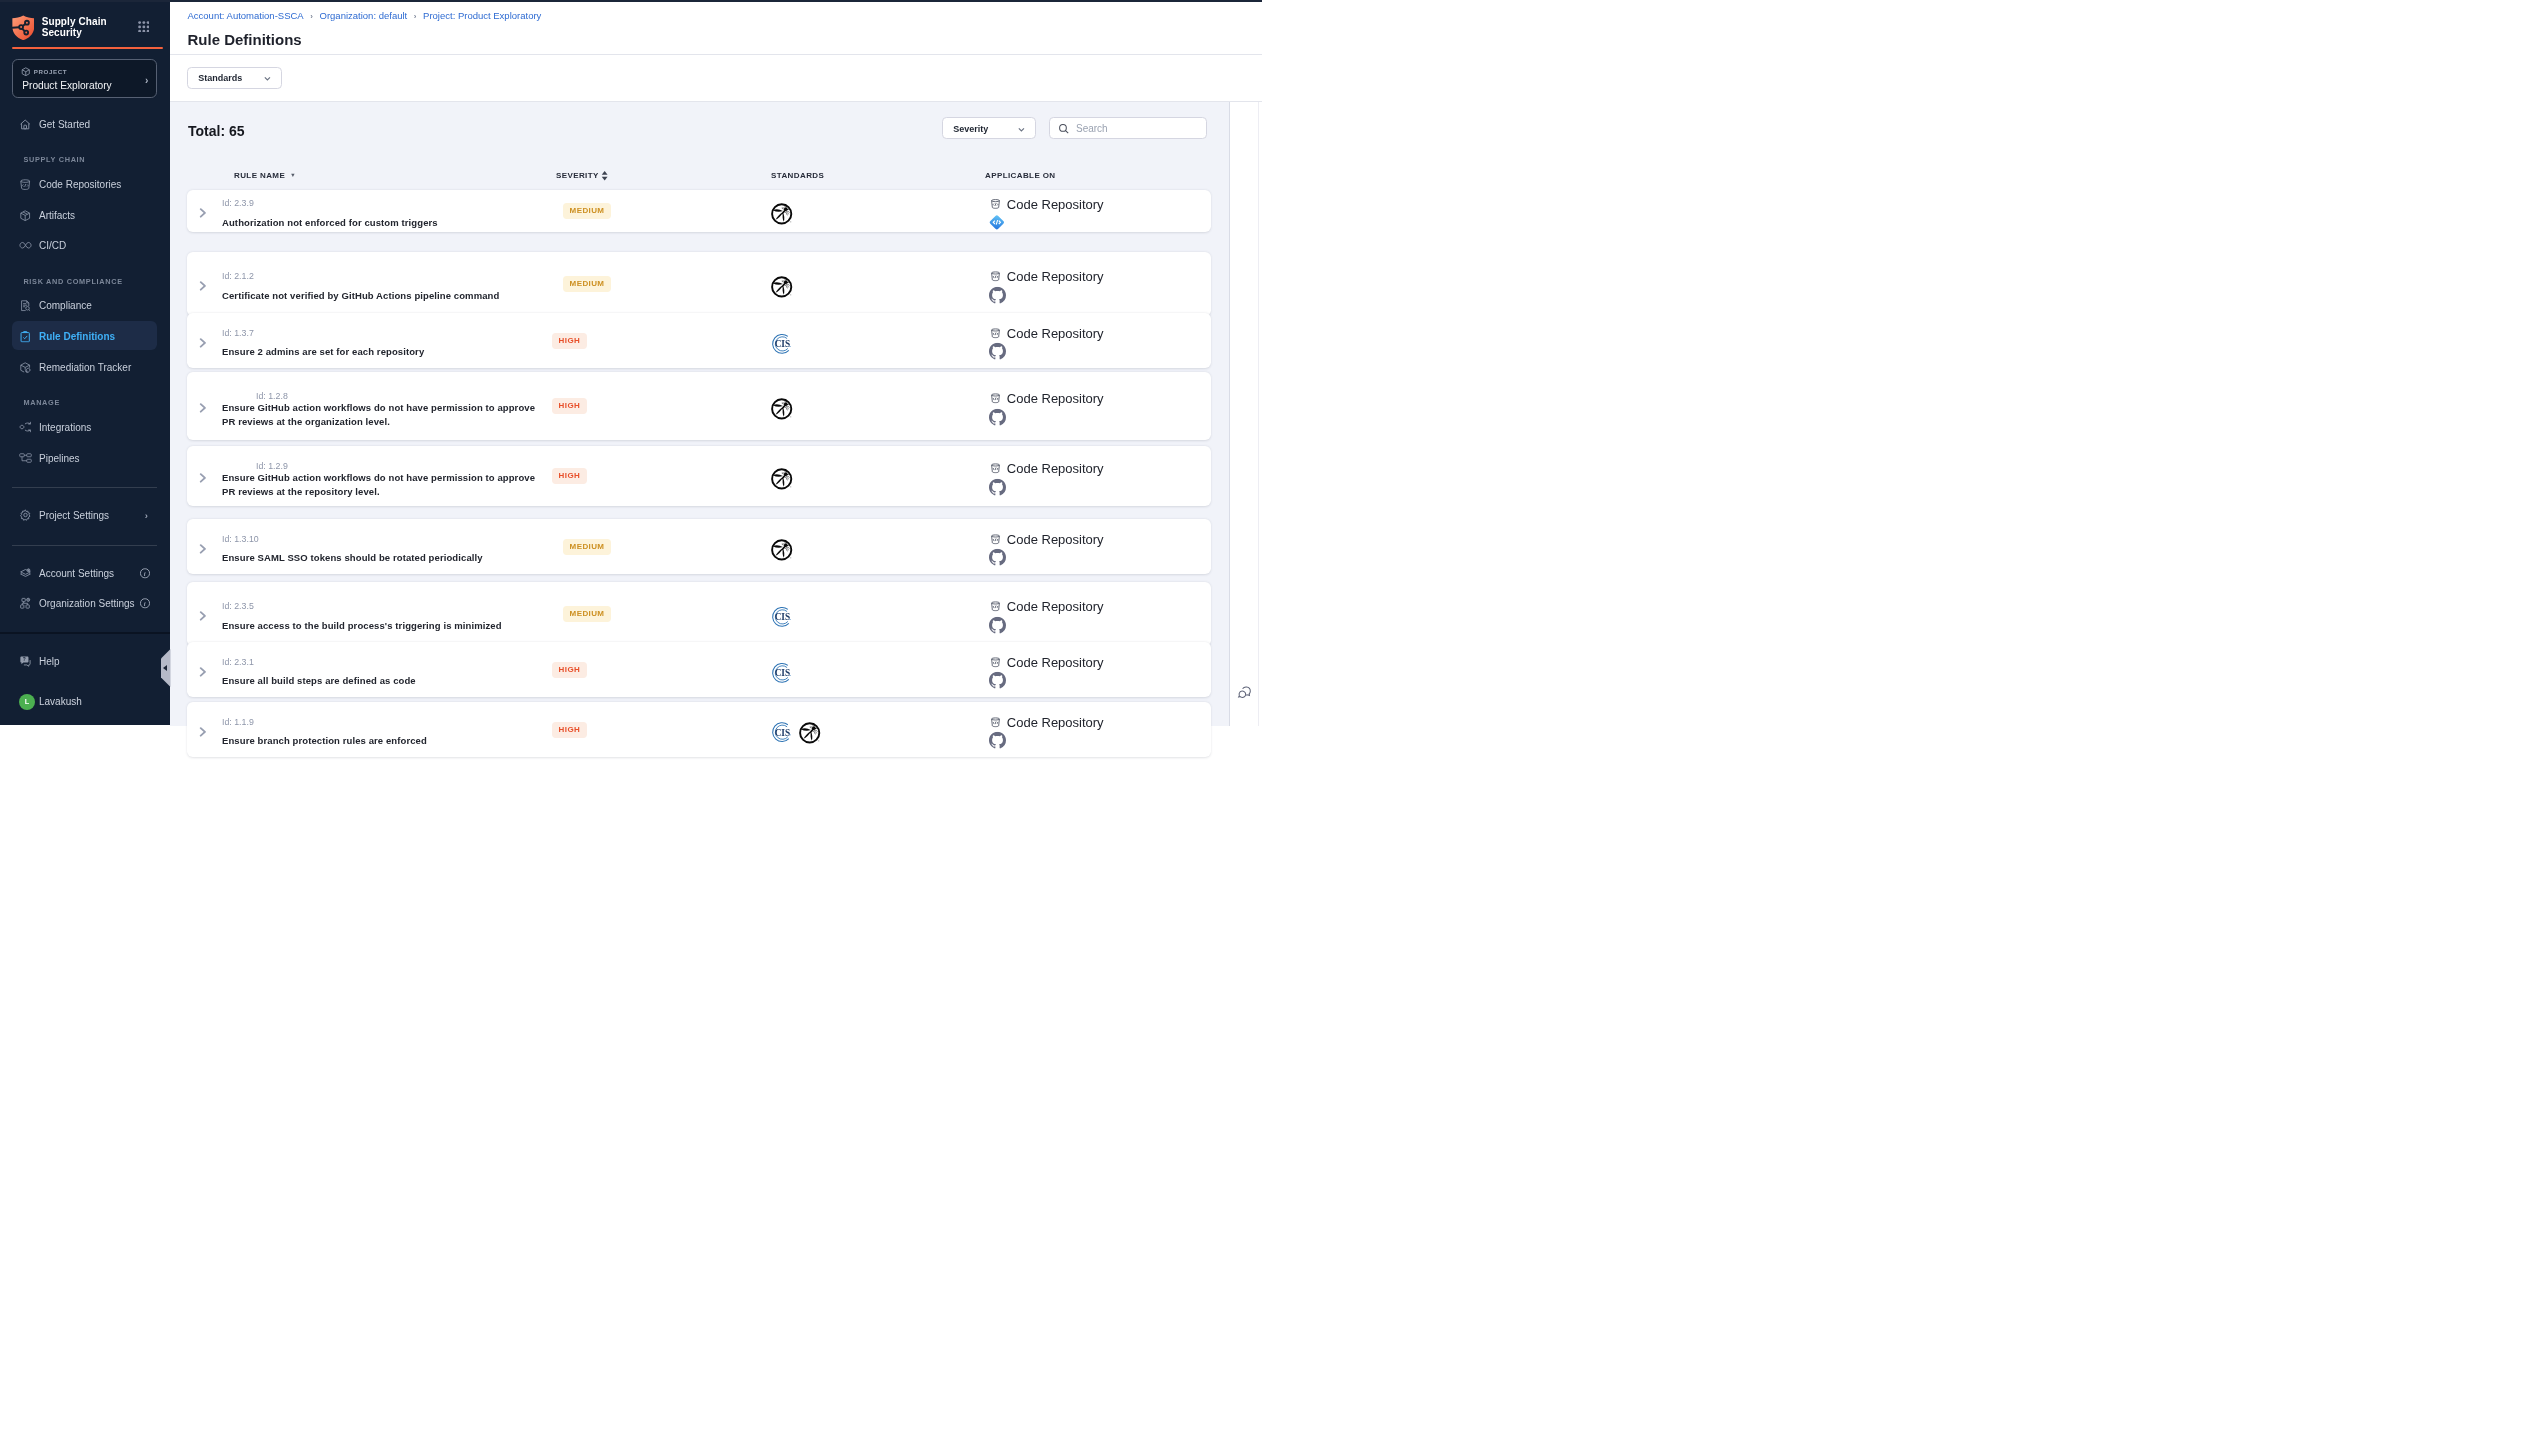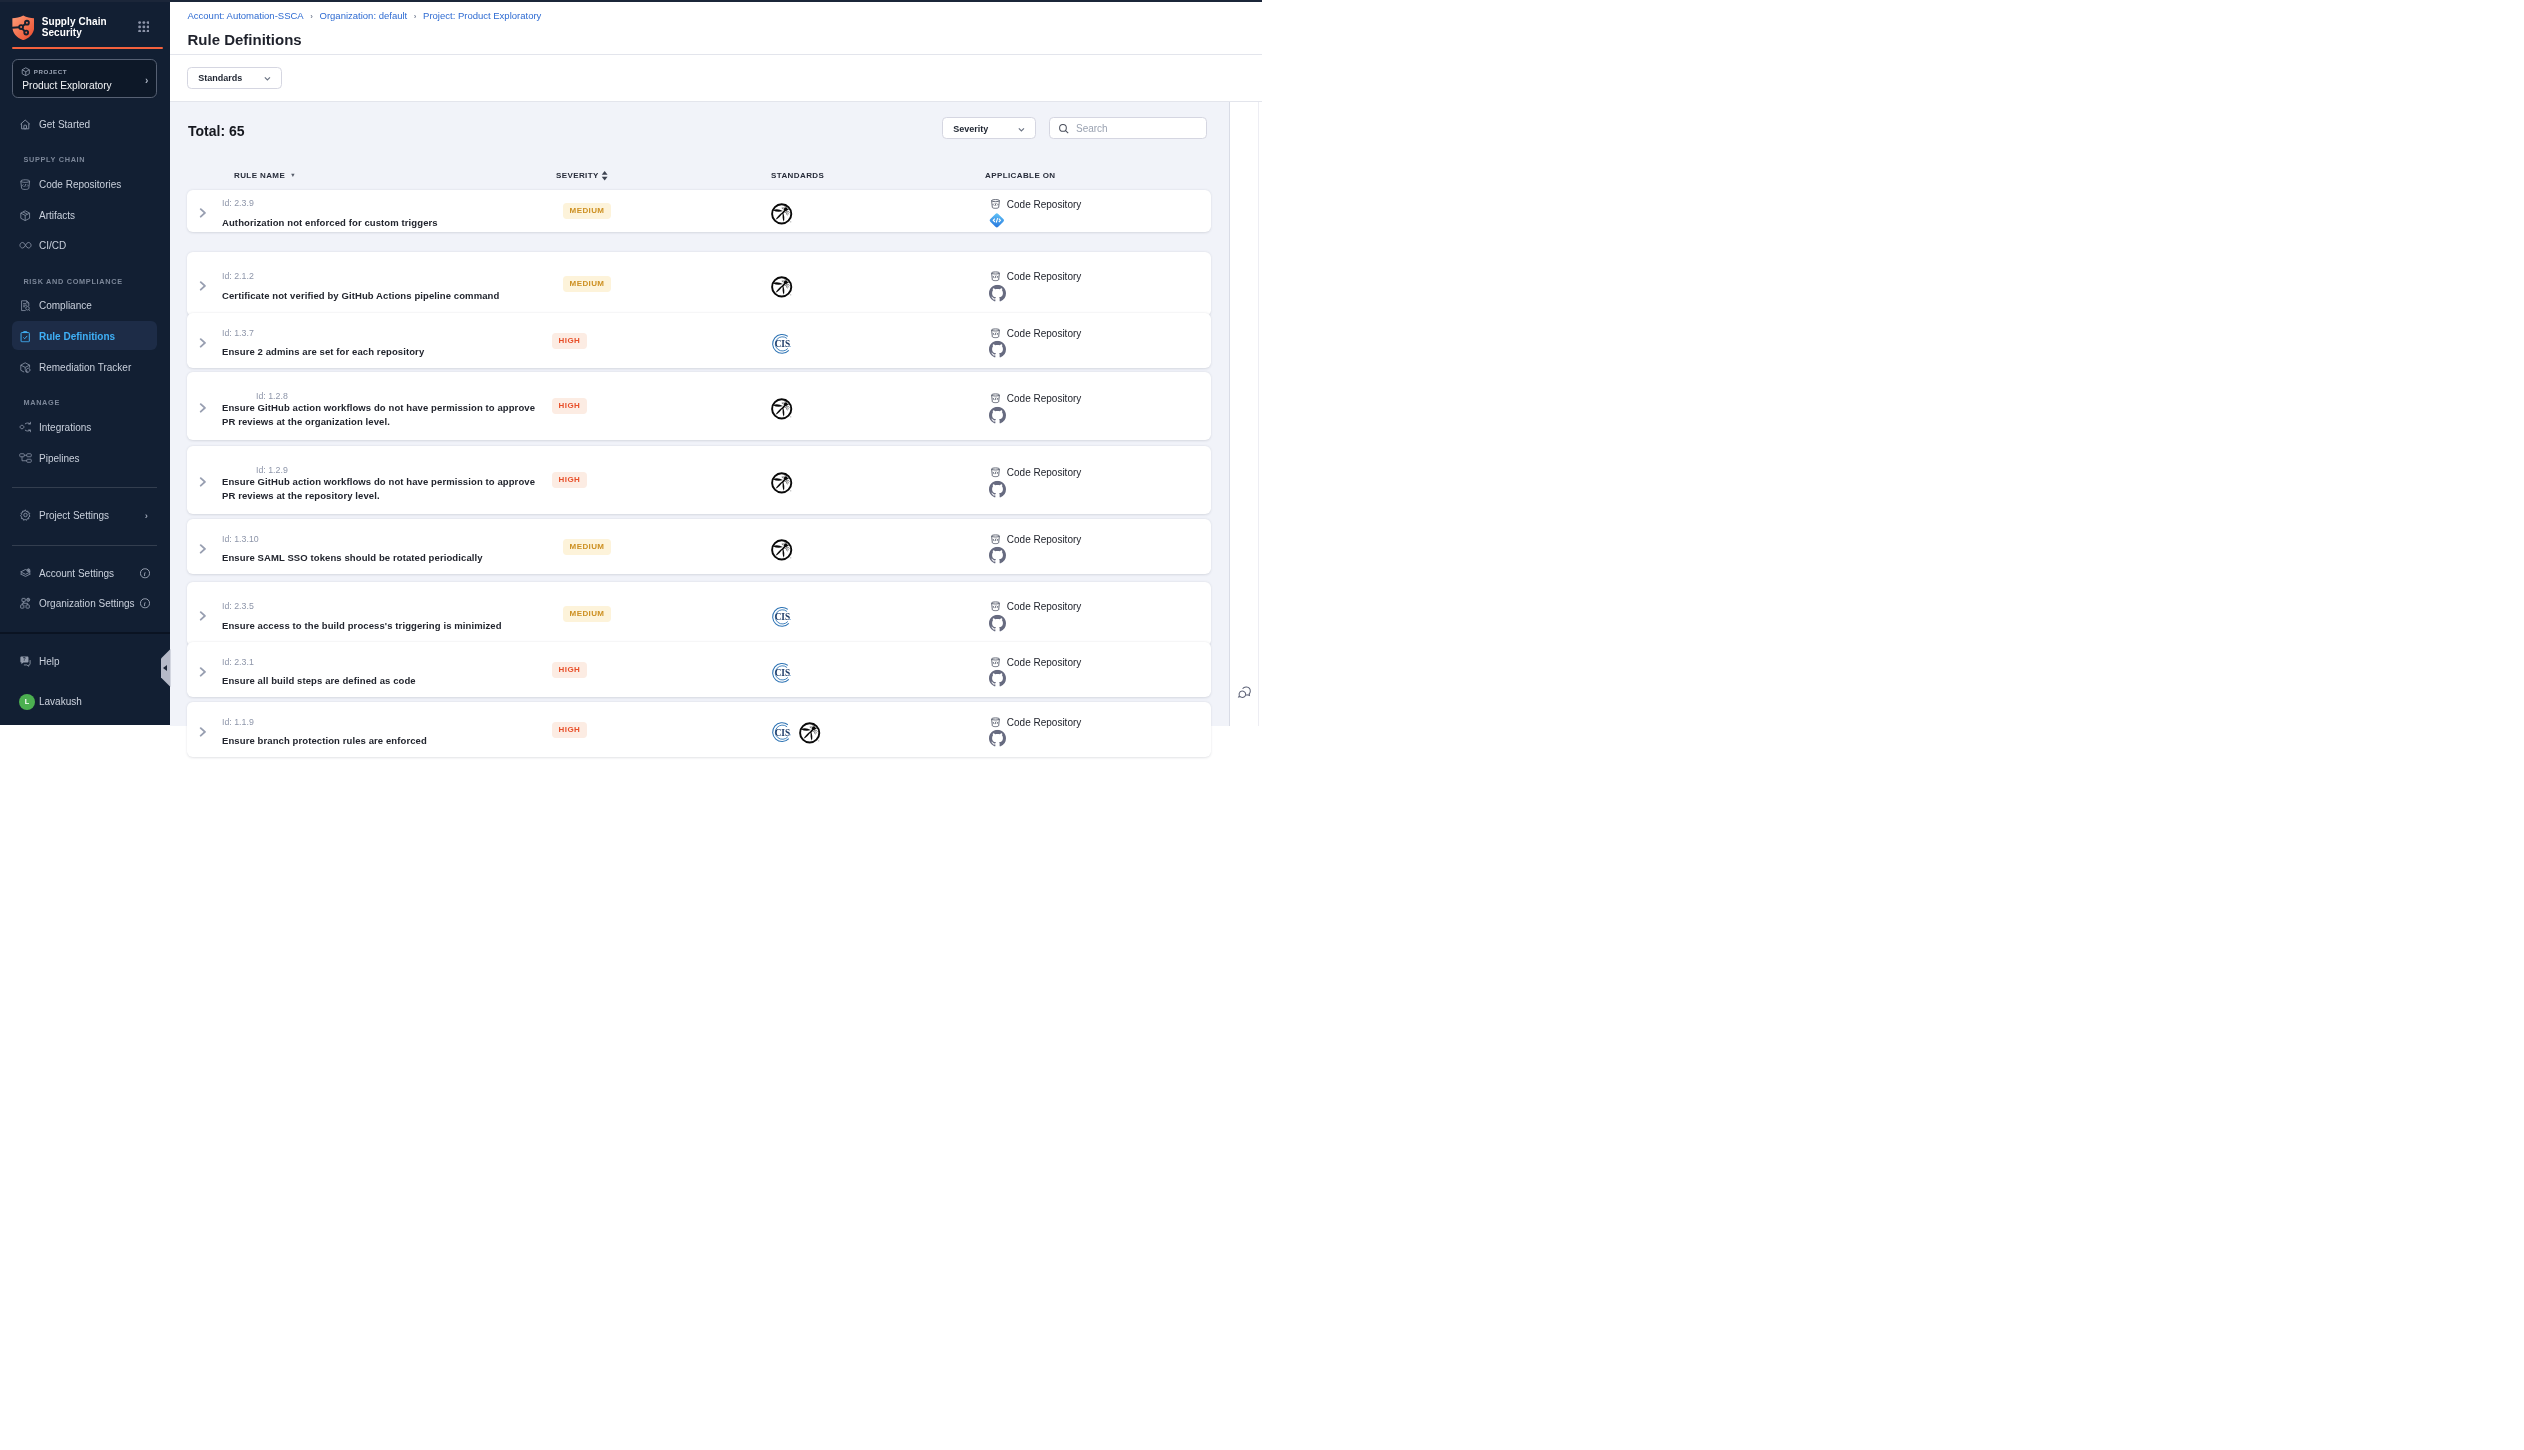--- a/index.html
+++ b/index.html
@@ -58,21 +58,21 @@
   .cid { font-size:8.8px; color:#8d95a9; margin-bottom:4.4px; line-height:9px; }
   .card.one .cid { margin-bottom:7.7px; }
   .card.two .cleft { transform:translateY(calc(-50% + 4.4px)); }
   .card.two .cid { margin-bottom:0.4px;padding-left:34px; }
   .cname { font-size:9.5px; font-weight:bold; color:#22252e; line-height:14px; letter-spacing:0.1px;}
   .badge { position:absolute; left:365px; top:50%; transform:translateY(-50%); height:16px; border-radius:3.7px; font-size:8px; font-weight:bold; letter-spacing:0.4px; line-height:16px; padding:0 6.6px; }
   .b-med { background:#fdf3da; color:#cd9022;margin-left:11px; }
   .b-high { background:#fcece3; color:#e8502b; }
   .stds { position:absolute; left:544px; top:50%; transform:translateY(calc(-50% + 2.9px)); width:102px; display:flex; justify-content:center; align-items:center; gap:5.1px;}
   .appl { position:absolute; left:803px; top:50%; transform:translateY(calc(-50% + 3.3px)); }
-  .appl .arow { display:flex; align-items:center; gap:5.8px; font-size:10px; color:#21242d; }
+  .appl .arow { display:flex; align-items:center; gap:5.8px; font-size:13px; color:#21242d; }
   .appl .aicon { margin-top:2.9px; margin-left:-1.5px; }
 
   .rightstrip { position:absolute; left:1059px; top:102px; width:33px; height:624px; background:#fff; border-left:0.7px solid #d9dce6; }
   .rightline2 { position:absolute; right:2.9px; top:0; width:0.7px; height:100%; background:#ededf3;}
   .chaticon { position:absolute; left:7.3px; top:584px; }
 </style>
 </head>
 <body>
 <div class="topstrip"></div>
 
@@ -471,21 +471,21 @@
                 <path d="M3.5 4.6 L5.1 19.3 C5.2 20.5 8.3 21.4 12 21.4 C15.7 21.4 18.8 20.5 18.9 19.3 L20.5 4.6"></path>
                 <path d="M8.8 11 L6.8 13.1 L8.8 15.2 M15.2 11 L17.2 13.1 L15.2 15.2 M13 10.3 L11 15.9"></path>
               </svg>
               <span>Code Repository</span>
             </div>
             <div class="aicon"><svg width="17" height="17" viewBox="0 0 16 16" fill="#676b80">
                 <path d="M8 0C3.58 0 0 3.58 0 8c0 3.54 2.29 6.53 5.47 7.59.4.07.55-.17.55-.38 0-.19-.01-.82-.01-1.49-2.01.37-2.53-.49-2.69-.94-.09-.23-.48-.94-.82-1.13-.28-.15-.68-.52-.01-.53.63-.01 1.08.58 1.23.82.72 1.21 1.87.87 2.33.66.07-.52.28-.87.51-1.07-1.78-.2-3.64-.89-3.64-3.95 0-.87.31-1.59.82-2.15-.08-.2-.36-1.02.08-2.12 0 0 .67-.21 2.2.82.64-.18 1.32-.27 2-.27s1.36.09 2 .27c1.53-1.04 2.2-.82 2.2-.82.44 1.1.16 1.92.08 2.12.51.56.82 1.27.82 2.15 0 3.07-1.87 3.75-3.65 3.95.29.25.54.73.54 1.48 0 1.07-.01 1.93-.01 2.2 0 .21.15.46.55.38A8.01 8.01 0 0 0 16 8c0-4.42-3.58-8-8-8z"></path>
               </svg></div>
           </div>
   </div>
-        <div class="card two" style="top:344px; height:68px;">
+        <div class="card two" style="top:344px; height:60px;">
     <span class="rchev"><svg width="11.7" height="11.7" viewBox="0 0 14 14" fill="none" stroke="#989fb1" stroke-width="2.3" stroke-linecap="round" stroke-linejoin="round">
               <path d="M4.5 2.5 L9.5 7 L4.5 11.5"></path>
             </svg></span>
     <div class="cleft">
             <div class="cid">Id: 1.2.9</div>
             <div class="cname">Ensure GitHub action workflows do not have permission to approve<br>PR reviews at the repository level.</div>
           </div>
     <span class="badge b-high">HIGH</span>
     <div class="stds" style="">
             <svg width="23.4" height="23.4" viewBox="0 0 40 40">

